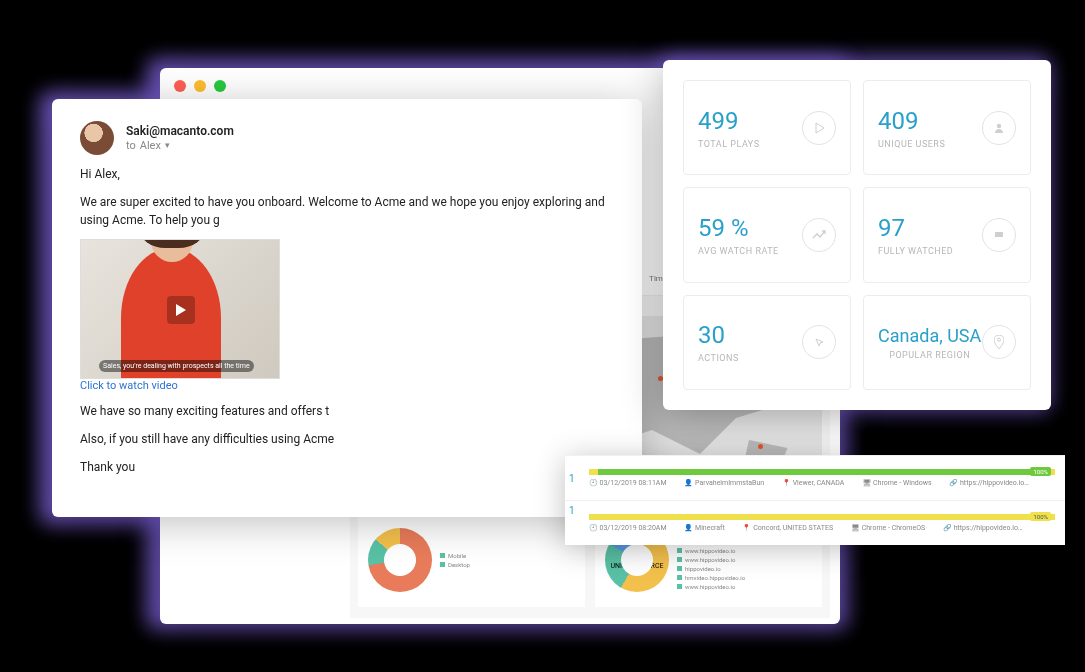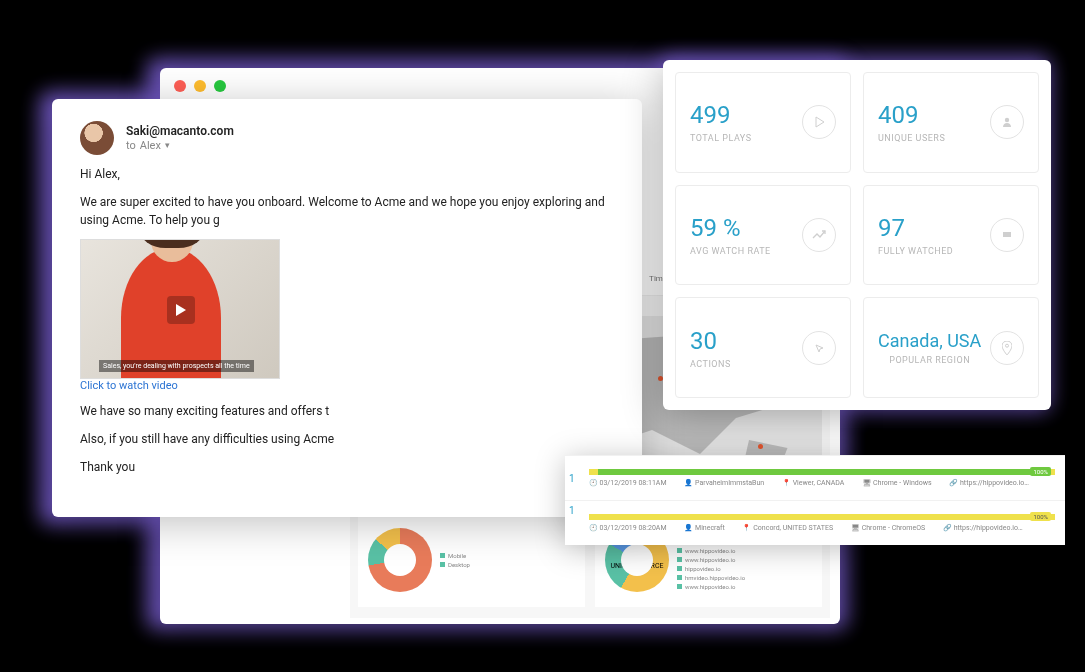--- a/index.html
+++ b/index.html
@@ -79,20 +79,21 @@
     display:flex; align-items:center; justify-content:center;
   }
   .play-btn::after{
     content:""; border-left:10px solid #fff;
     border-top:6px solid transparent; border-bottom:6px solid transparent;
   }
   .caption-strip{
     position:absolute; bottom:6px; left:18px;
     font-size:7px; color:#fff; background:rgba(0,0,0,.45);
     padding:2px 4px;
+    border-radius:6px;
   }
   .video-title { font-weight:700; font-size:15px; margin-top:6px; }
   .video-sub { color:#2c74d3; font-size:11px; }
 
   
   .dash-window {
     position:absolute;
     left:160px; top:68px;
     width:680px; height:556px;
     background:#fff; border-radius:6px;
@@ -141,21 +142,21 @@
   .mini-legend{ display:flex; flex-direction:column; gap:2px; margin-left:8px; font-size:6px; color:#888;}
   .mini-legend span::before{content:""; display:inline-block; width:5px; height:5px; background:#59c1a5; margin-right:3px;}
 
   
   .cards-panel{
     position:absolute;
     left:663px; top:60px;
     width:388px; height:350px;
     background:#fff; border-radius:6px;
     box-shadow: 0 6px 40px rgba(0,0,0,.3);
-    padding:12px;
+    padding:20px;
     display:grid; grid-template-columns:1fr 1fr; gap:12px;
   }
   .card{
     border:1px solid #ececec; border-radius:4px;
     padding:14px 14px;
     display:flex; justify-content:space-between; align-items:center;
   }
   .card-left{}
   .card-value{ font-size:24px; color:#29a0c9; font-weight:400;}
   .card-label{ font-size:9px; color:#b7b7b7; letter-spacing:.5px; margin-top:4px;text-align:center;}

